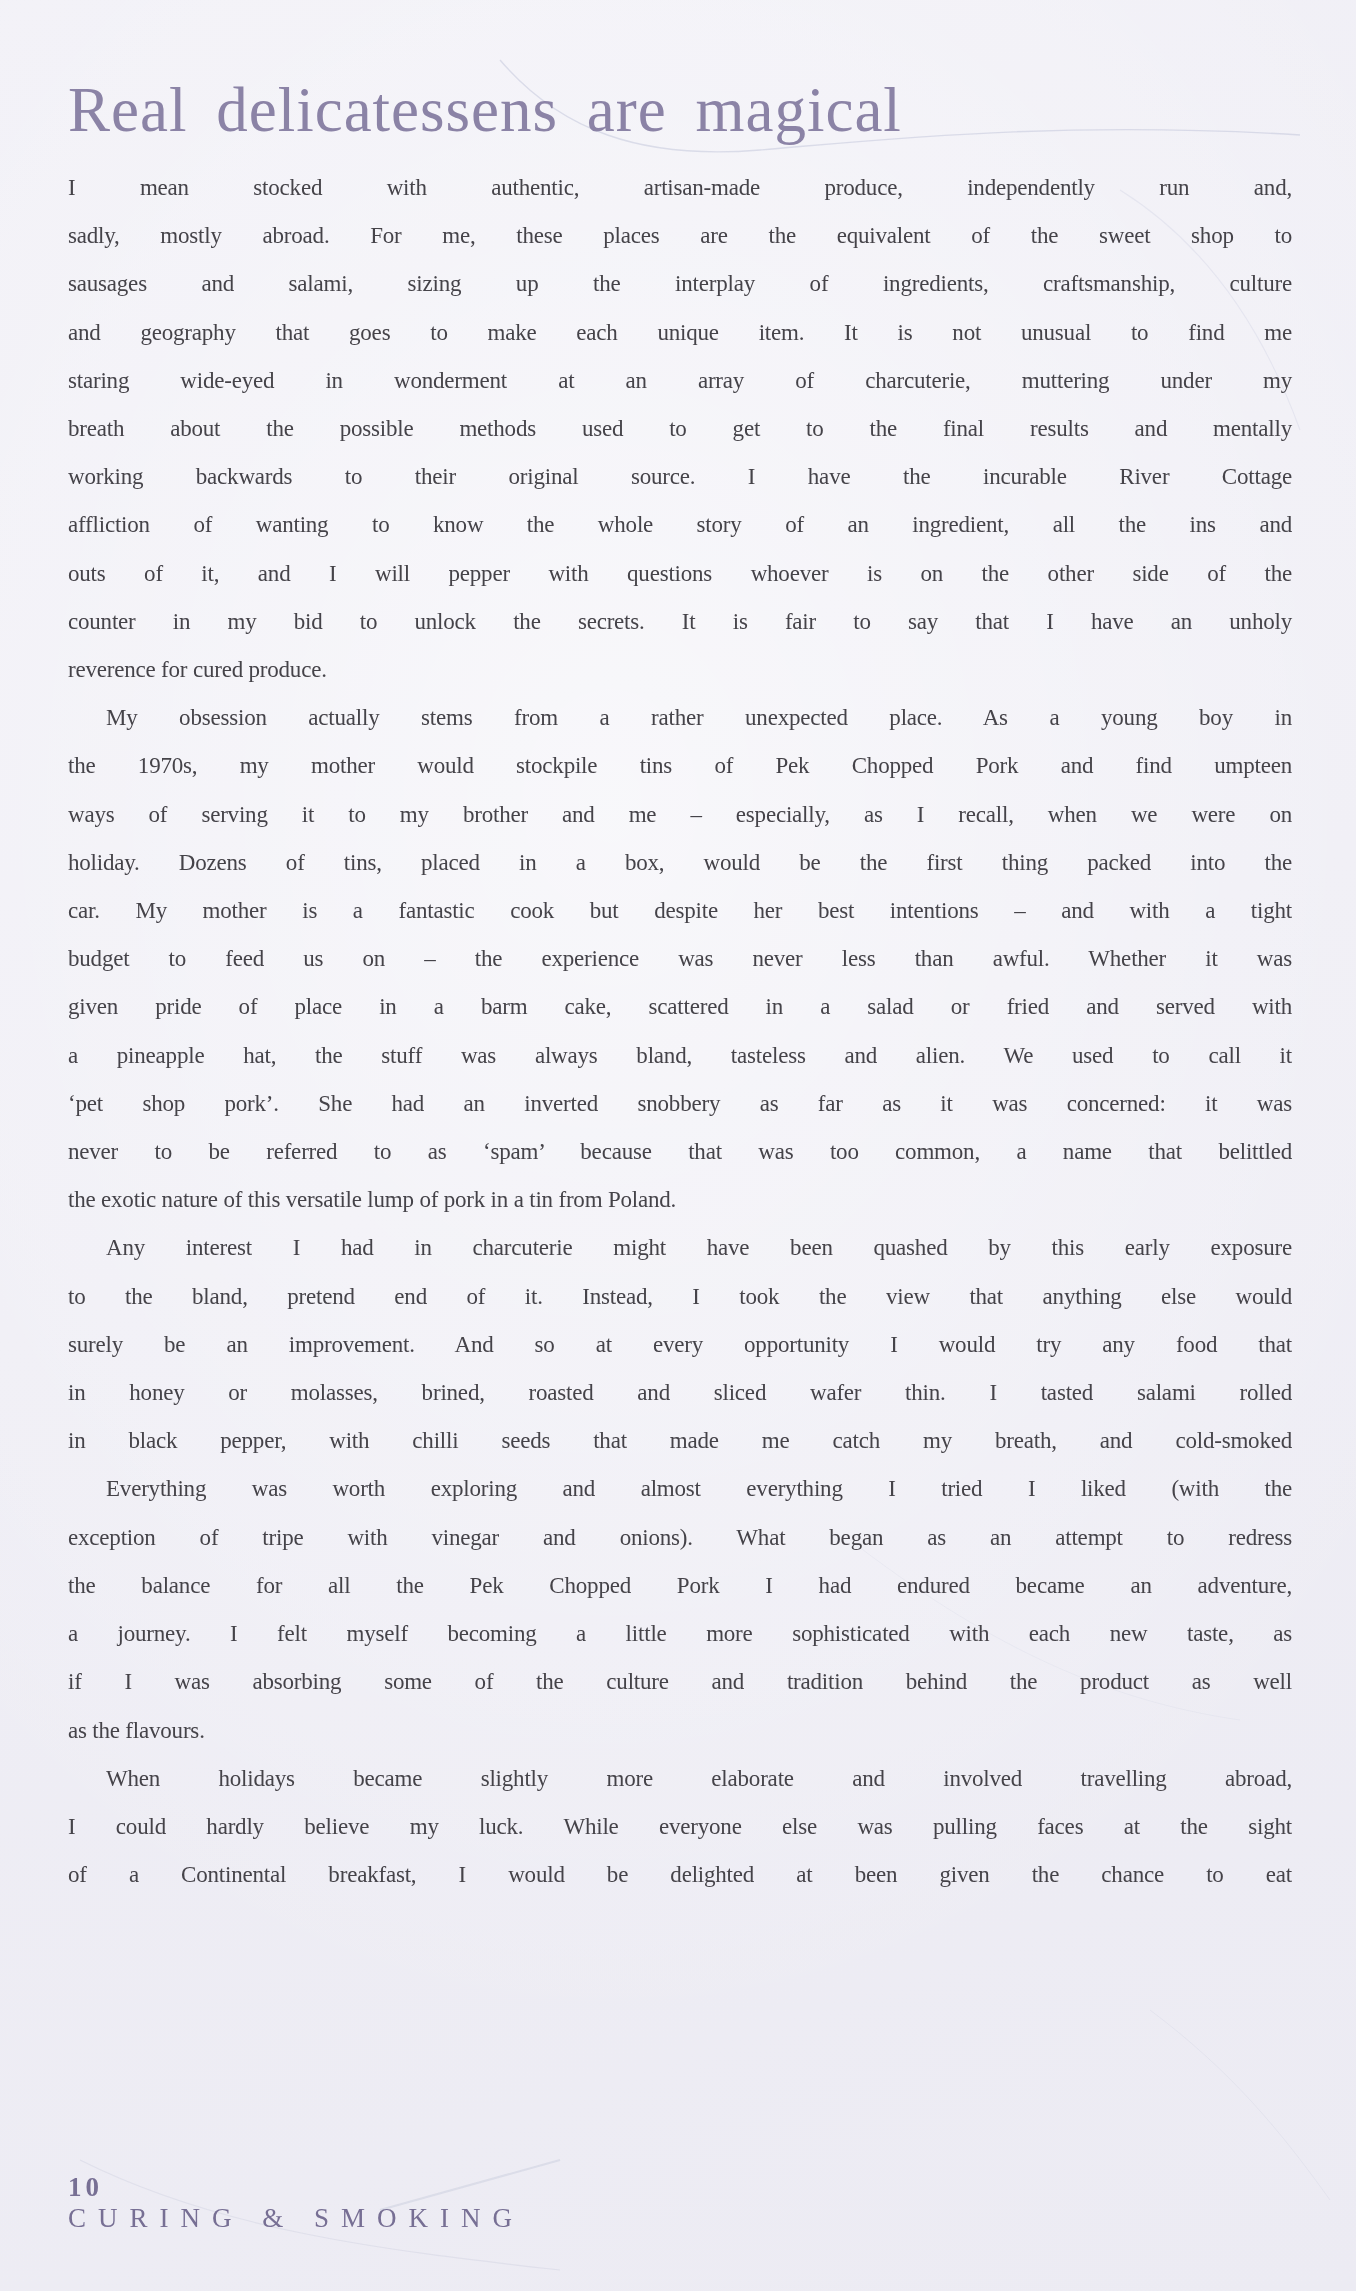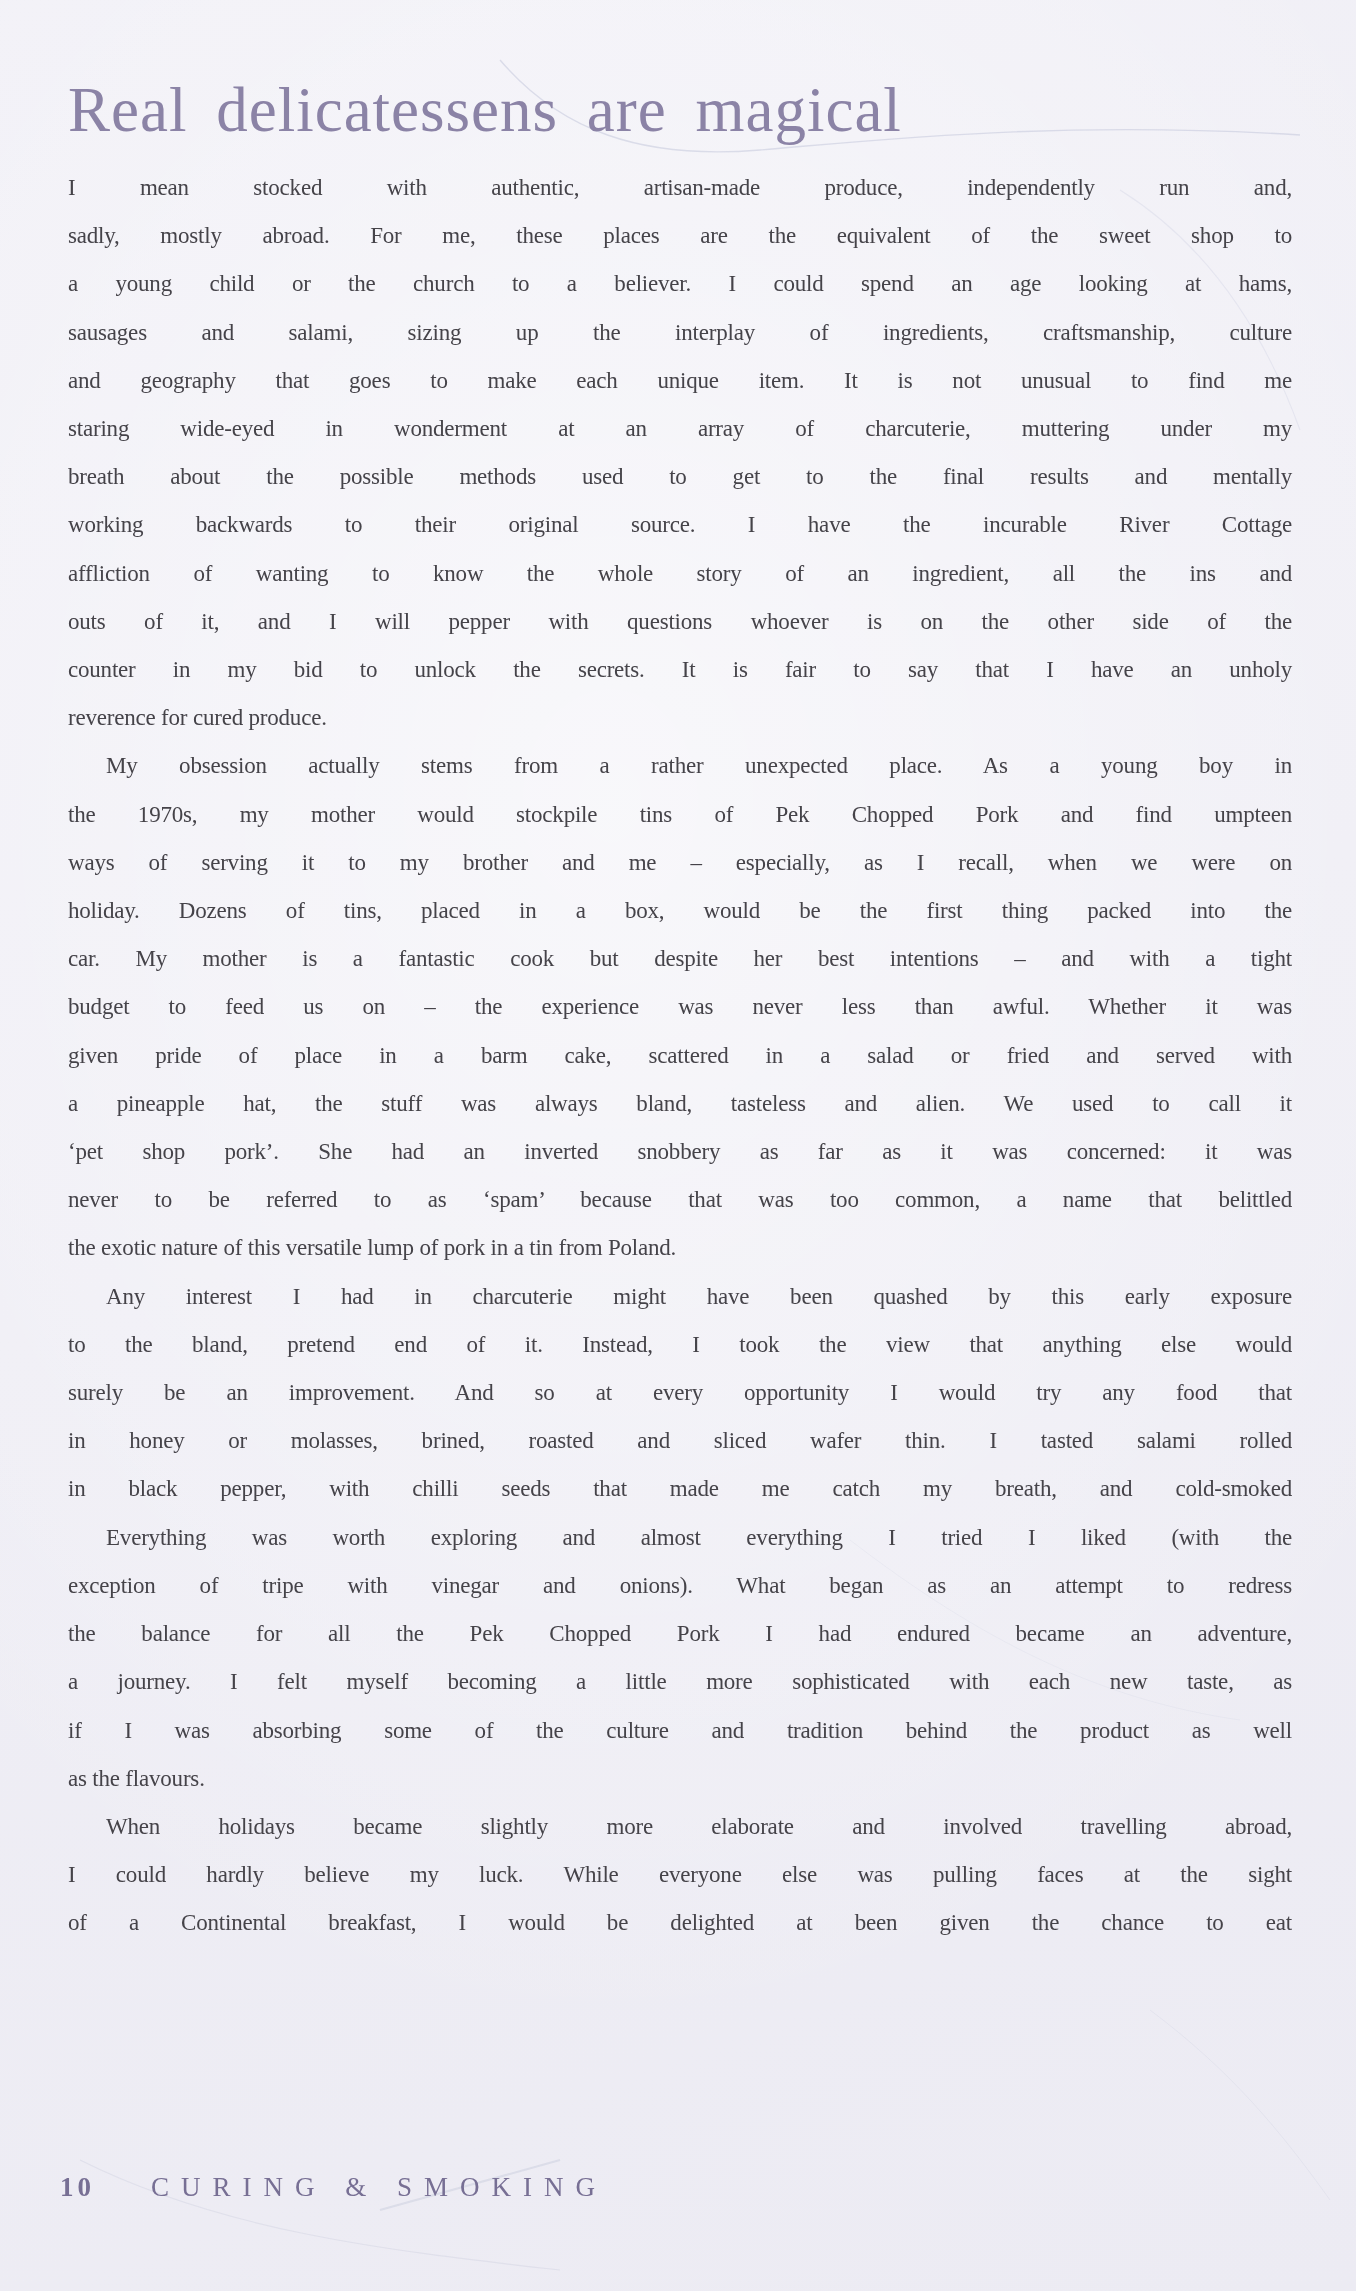--- a/index.html
+++ b/index.html
@@ -49,26 +49,27 @@
   .line {
     line-height: 48.2px;
     text-align: justify;
     text-align-last: justify;
     white-space: normal;
   }
   .line.loose { text-align: left; text-align-last: left; }
   .line.indent { text-indent: 38px; }
   .footer {
     position: absolute;
-    left: 60px;
+    left: 68px;
     top: 2172px;
     font-size: 27px;
     color: var(--footer-ink, #776f94);
     display: flex;
     align-items: baseline;
+    flex-direction: column;
   }
   .page-number {
     font-weight: bold;
     letter-spacing: 4px;
     margin-right: 56px;
   }
   .running-title {
     letter-spacing: 12px;
     font-weight: 500;
   }
@@ -88,21 +89,20 @@
   </svg>
 
   <div class="content">
     <div class="heading-line">
       <span class="heading-lead">Real delicatessens are magical</span>
     </div>
     <div class="body-text">
         <div>
           <div class="line">I mean stocked with authentic, artisan-made produce, independently run and,</div>
           <div class="line">sadly, mostly abroad. For me, these places are the equivalent of the sweet shop to</div>
-          <div class="line">a young child or the church to a believer. I could spend an age looking at hams,</div>
           <div class="line">sausages and salami, sizing up the interplay of ingredients, craftsmanship, culture</div>
           <div class="line">and geography that goes to make each unique item. It is not unusual to find me</div>
           <div class="line">staring wide-eyed in wonderment at an array of charcuterie, muttering under my</div>
           <div class="line">breath about the possible methods used to get to the final results and mentally</div>
           <div class="line">working backwards to their original source. I have the incurable River Cottage</div>
           <div class="line">affliction of wanting to know the whole story of an ingredient, all the ins and</div>
           <div class="line">outs of it, and I will pepper with questions whoever is on the other side of the</div>
           <div class="line">counter in my bid to unlock the secrets. It is fair to say that I have an unholy</div>
           <div class="line loose">reverence for cured produce.</div>
         </div>

